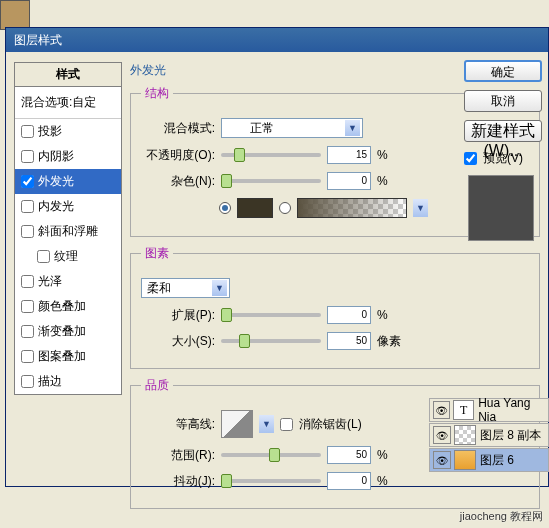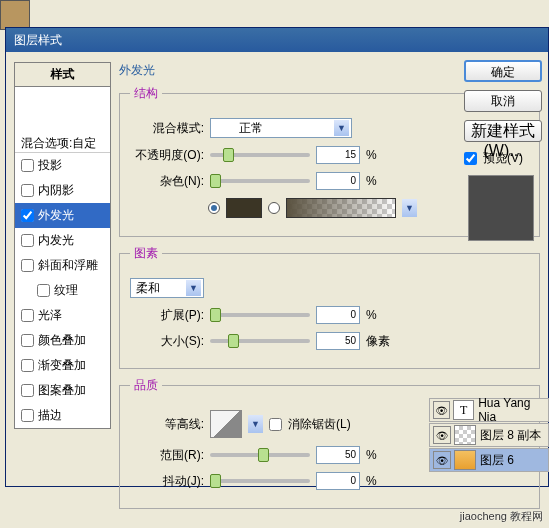--- a/index.html
+++ b/index.html
@@ -1,24 +1,24 @@
 <!DOCTYPE html>
 <html><head>
 <meta charset="utf-8">
 <style>
 * { box-sizing: border-box; margin: 0; padding: 0; font-family: "Microsoft YaHei", SimSun, sans-serif; font-size: 12px; }
 body { background: #ece9d8; width: 549px; height: 528px; position: relative; overflow: hidden; }
 .bgfrag { position: absolute; top: 0; left: 0; width: 30px; height: 30px; background: #b89660; border: 1px solid #555; }
 .dialog { position: absolute; top: 27px; left: 5px; width: 544px; height: 460px; background: #ece9d8; border: 1px solid #0a246a; }
 .titlebar { background: linear-gradient(#3a6ea5, #285a9e); color: #fff; height: 24px; line-height: 24px; padding-left: 8px; font-size: 13px; }
 .content { display: flex; padding: 10px 8px; gap: 8px; }
-.styles-col { width: 97px; }
+.styles-col { width: 108px; }
 .styles-box { border: 1px solid #808080; background: #fff; }
 .styles-header { background: #ece9d8; border-bottom: 1px solid #808080; text-align: center; padding: 3px 0; font-weight: bold; }
-.blend-row { border-bottom: 1px solid #ccc; padding: 0 6px; margin-top: 48px; }
+.blend-row { border-bottom: 1px solid #ccc; padding: 7px 6px; }
 .style-row { padding: 4px 6px; display: flex; align-items: center; gap: 4px; }
 .style-row.sel { background: #316ac5; color: #fff; }
 .style-row.indent { padding-left: 22px; }
 .fieldset { border: 1px solid #aaa; margin-bottom: 8px; padding: 8px 10px 10px; position: relative; }
 .fieldset > legend { color: #a21caf; padding: 0 4px; font-size: 12px; }
 .section-title { color: #2a5fa0; margin-bottom: 6px; }
 .row { display: flex; align-items: center; margin: 8px 0; gap: 6px; }
 .row label { width: 74px; text-align: right; }
 .slider { flex: 0 0 100px; height: 4px; background: #bbb; position: relative; border-radius: 2px; }
 .thumb { position: absolute; top: -5px; width: 11px; height: 14px; background: #b8e090; border: 1px solid #5a8a2a; border-radius: 2px; }
@@ -146,21 +146,21 @@
             <div class="gradchk"></div>
               <div class="gradfg"></div>
           </div>
           <span class="arrow" style="width:15px;height:18px;background:linear-gradient(#dbe6fb,#a9c3ef);display:flex;align-items:center;justify-content:center;color:#2a4a8a;font-size:9px;">▼</span>
         </div>
       </fieldset>
 
       <fieldset class="fieldset">
         <legend>图素</legend>
         <div class="row">
-          <div class="select" style="width:74px;">
+          <div class="select" style="width:89px;">
             <span>柔和</span>
             <span class="arrow">▼</span>
           </div>
         </div>
         <div class="row">
           <label>扩展(P):</label>
           <div class="slider">
               <div class="thumb" style="left:0;"></div>
             </div>
           <div class="numbox">0</div>

